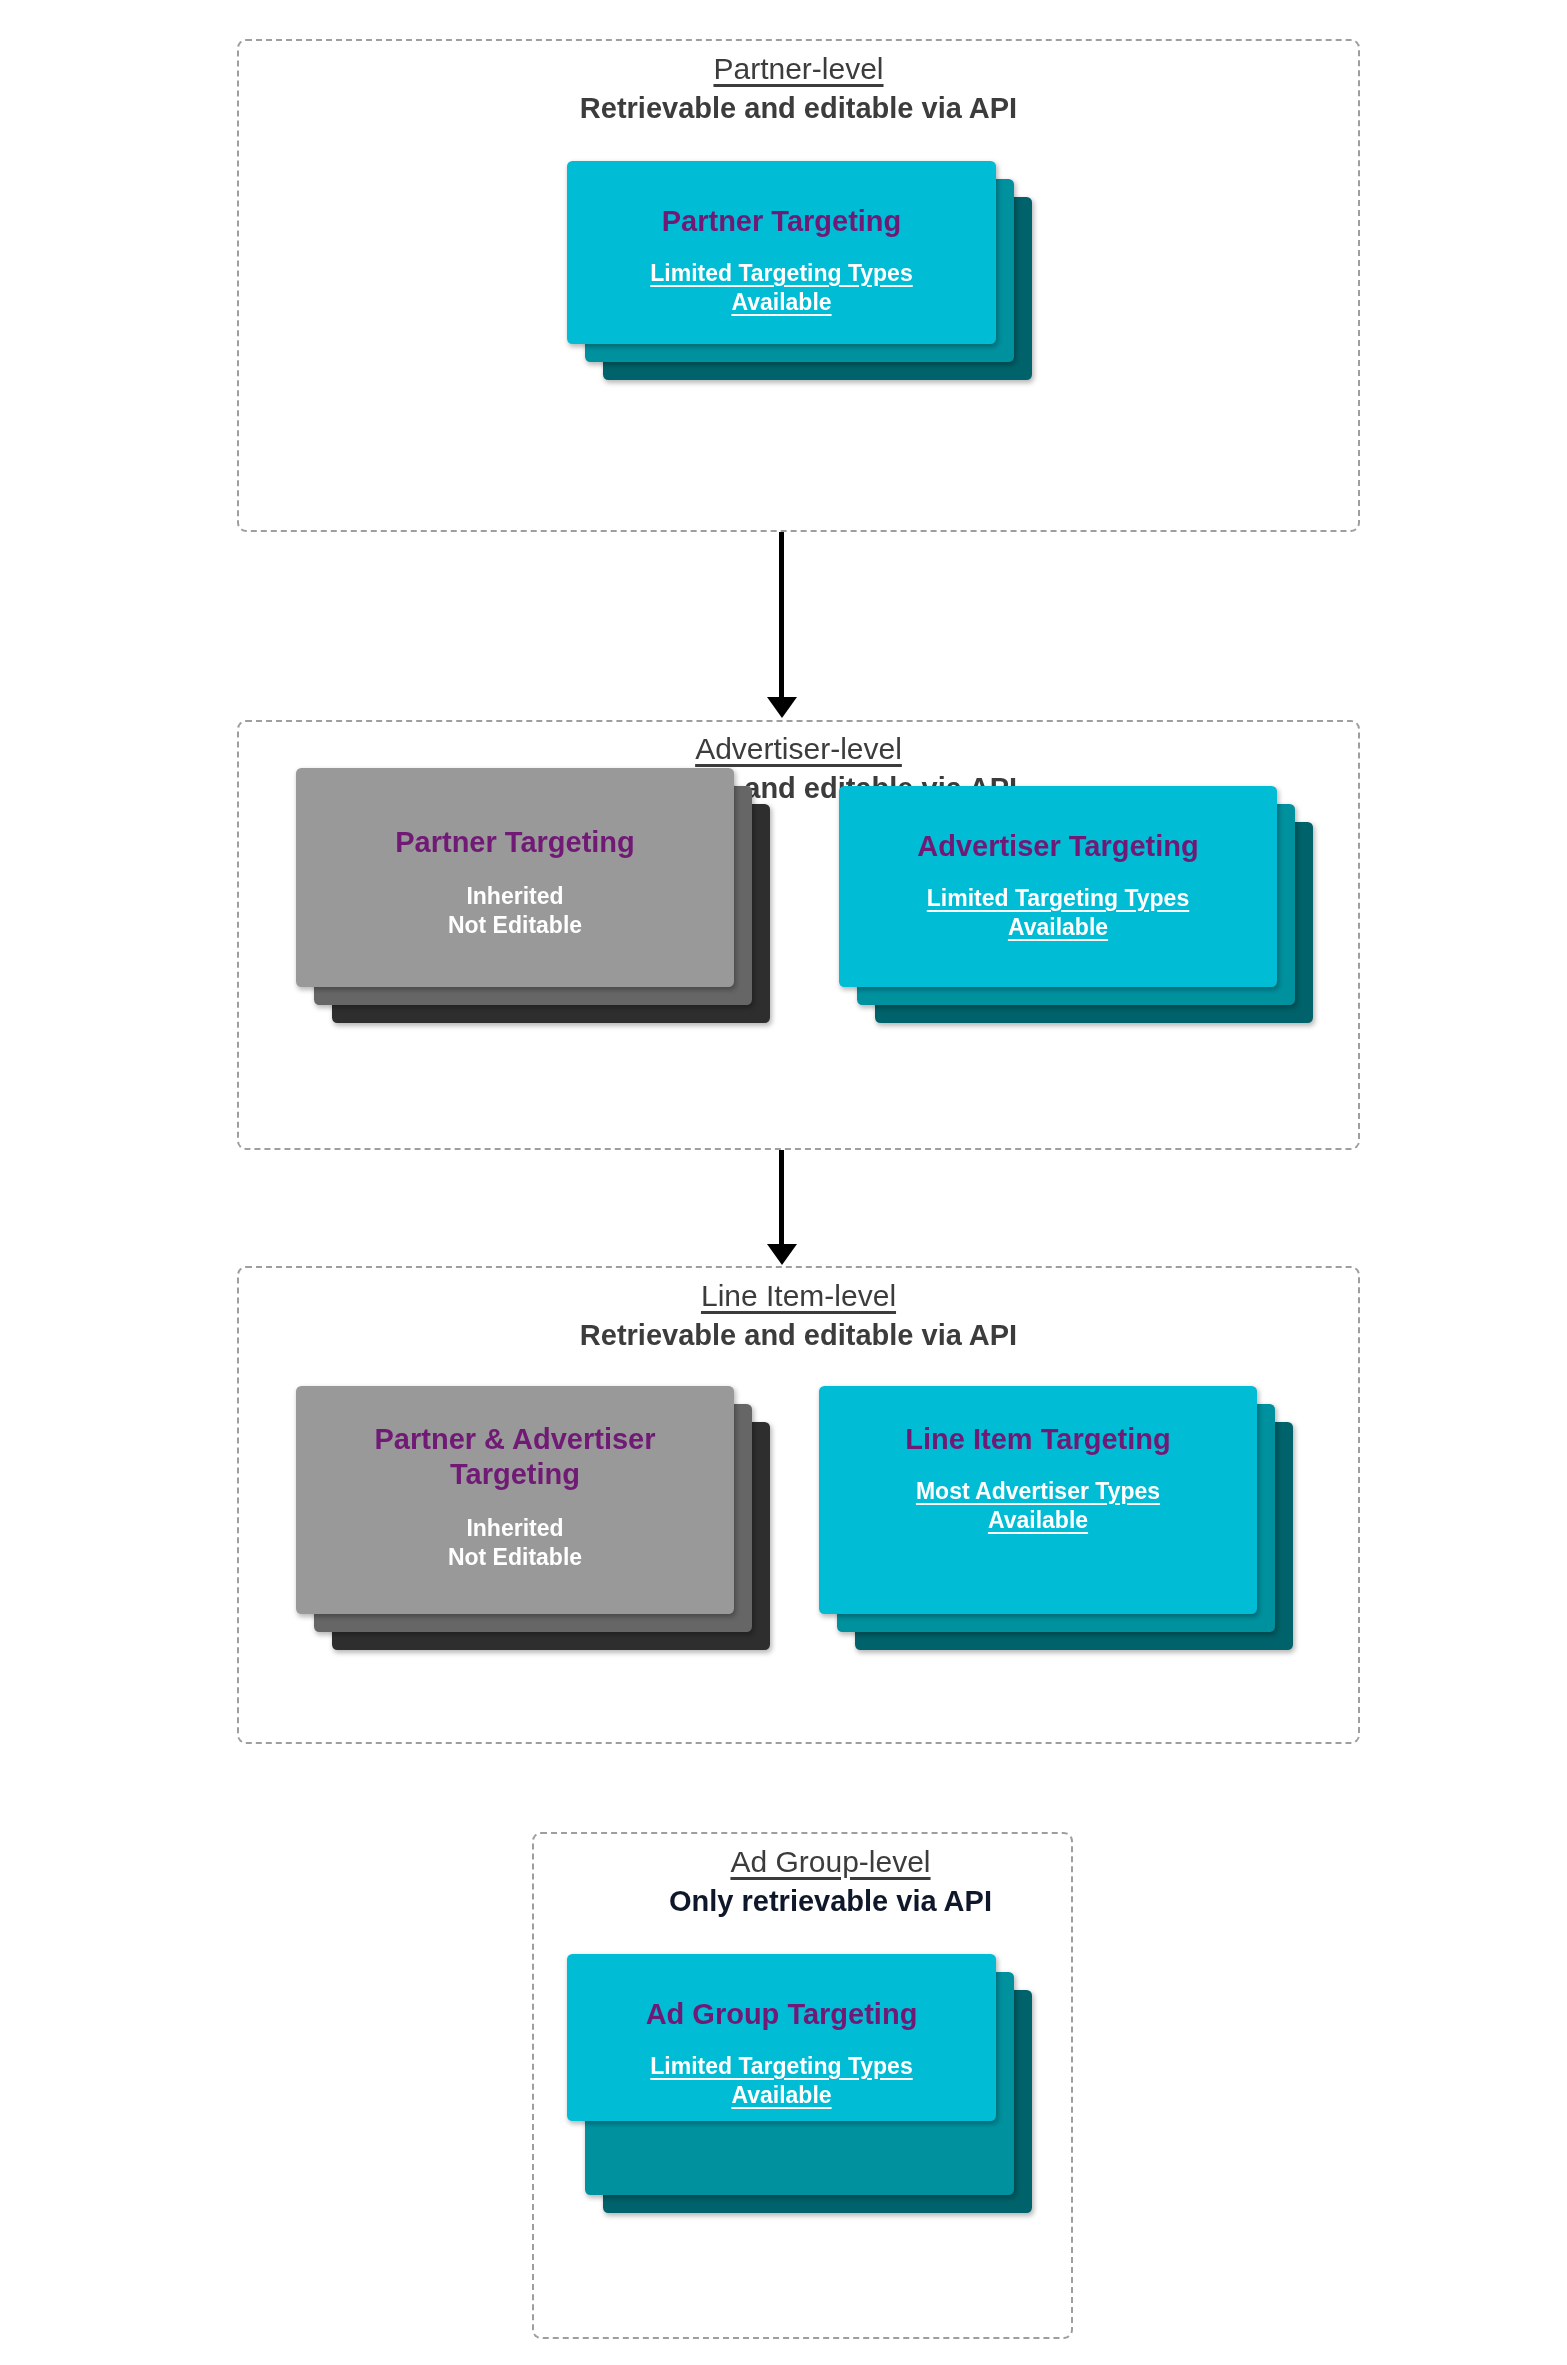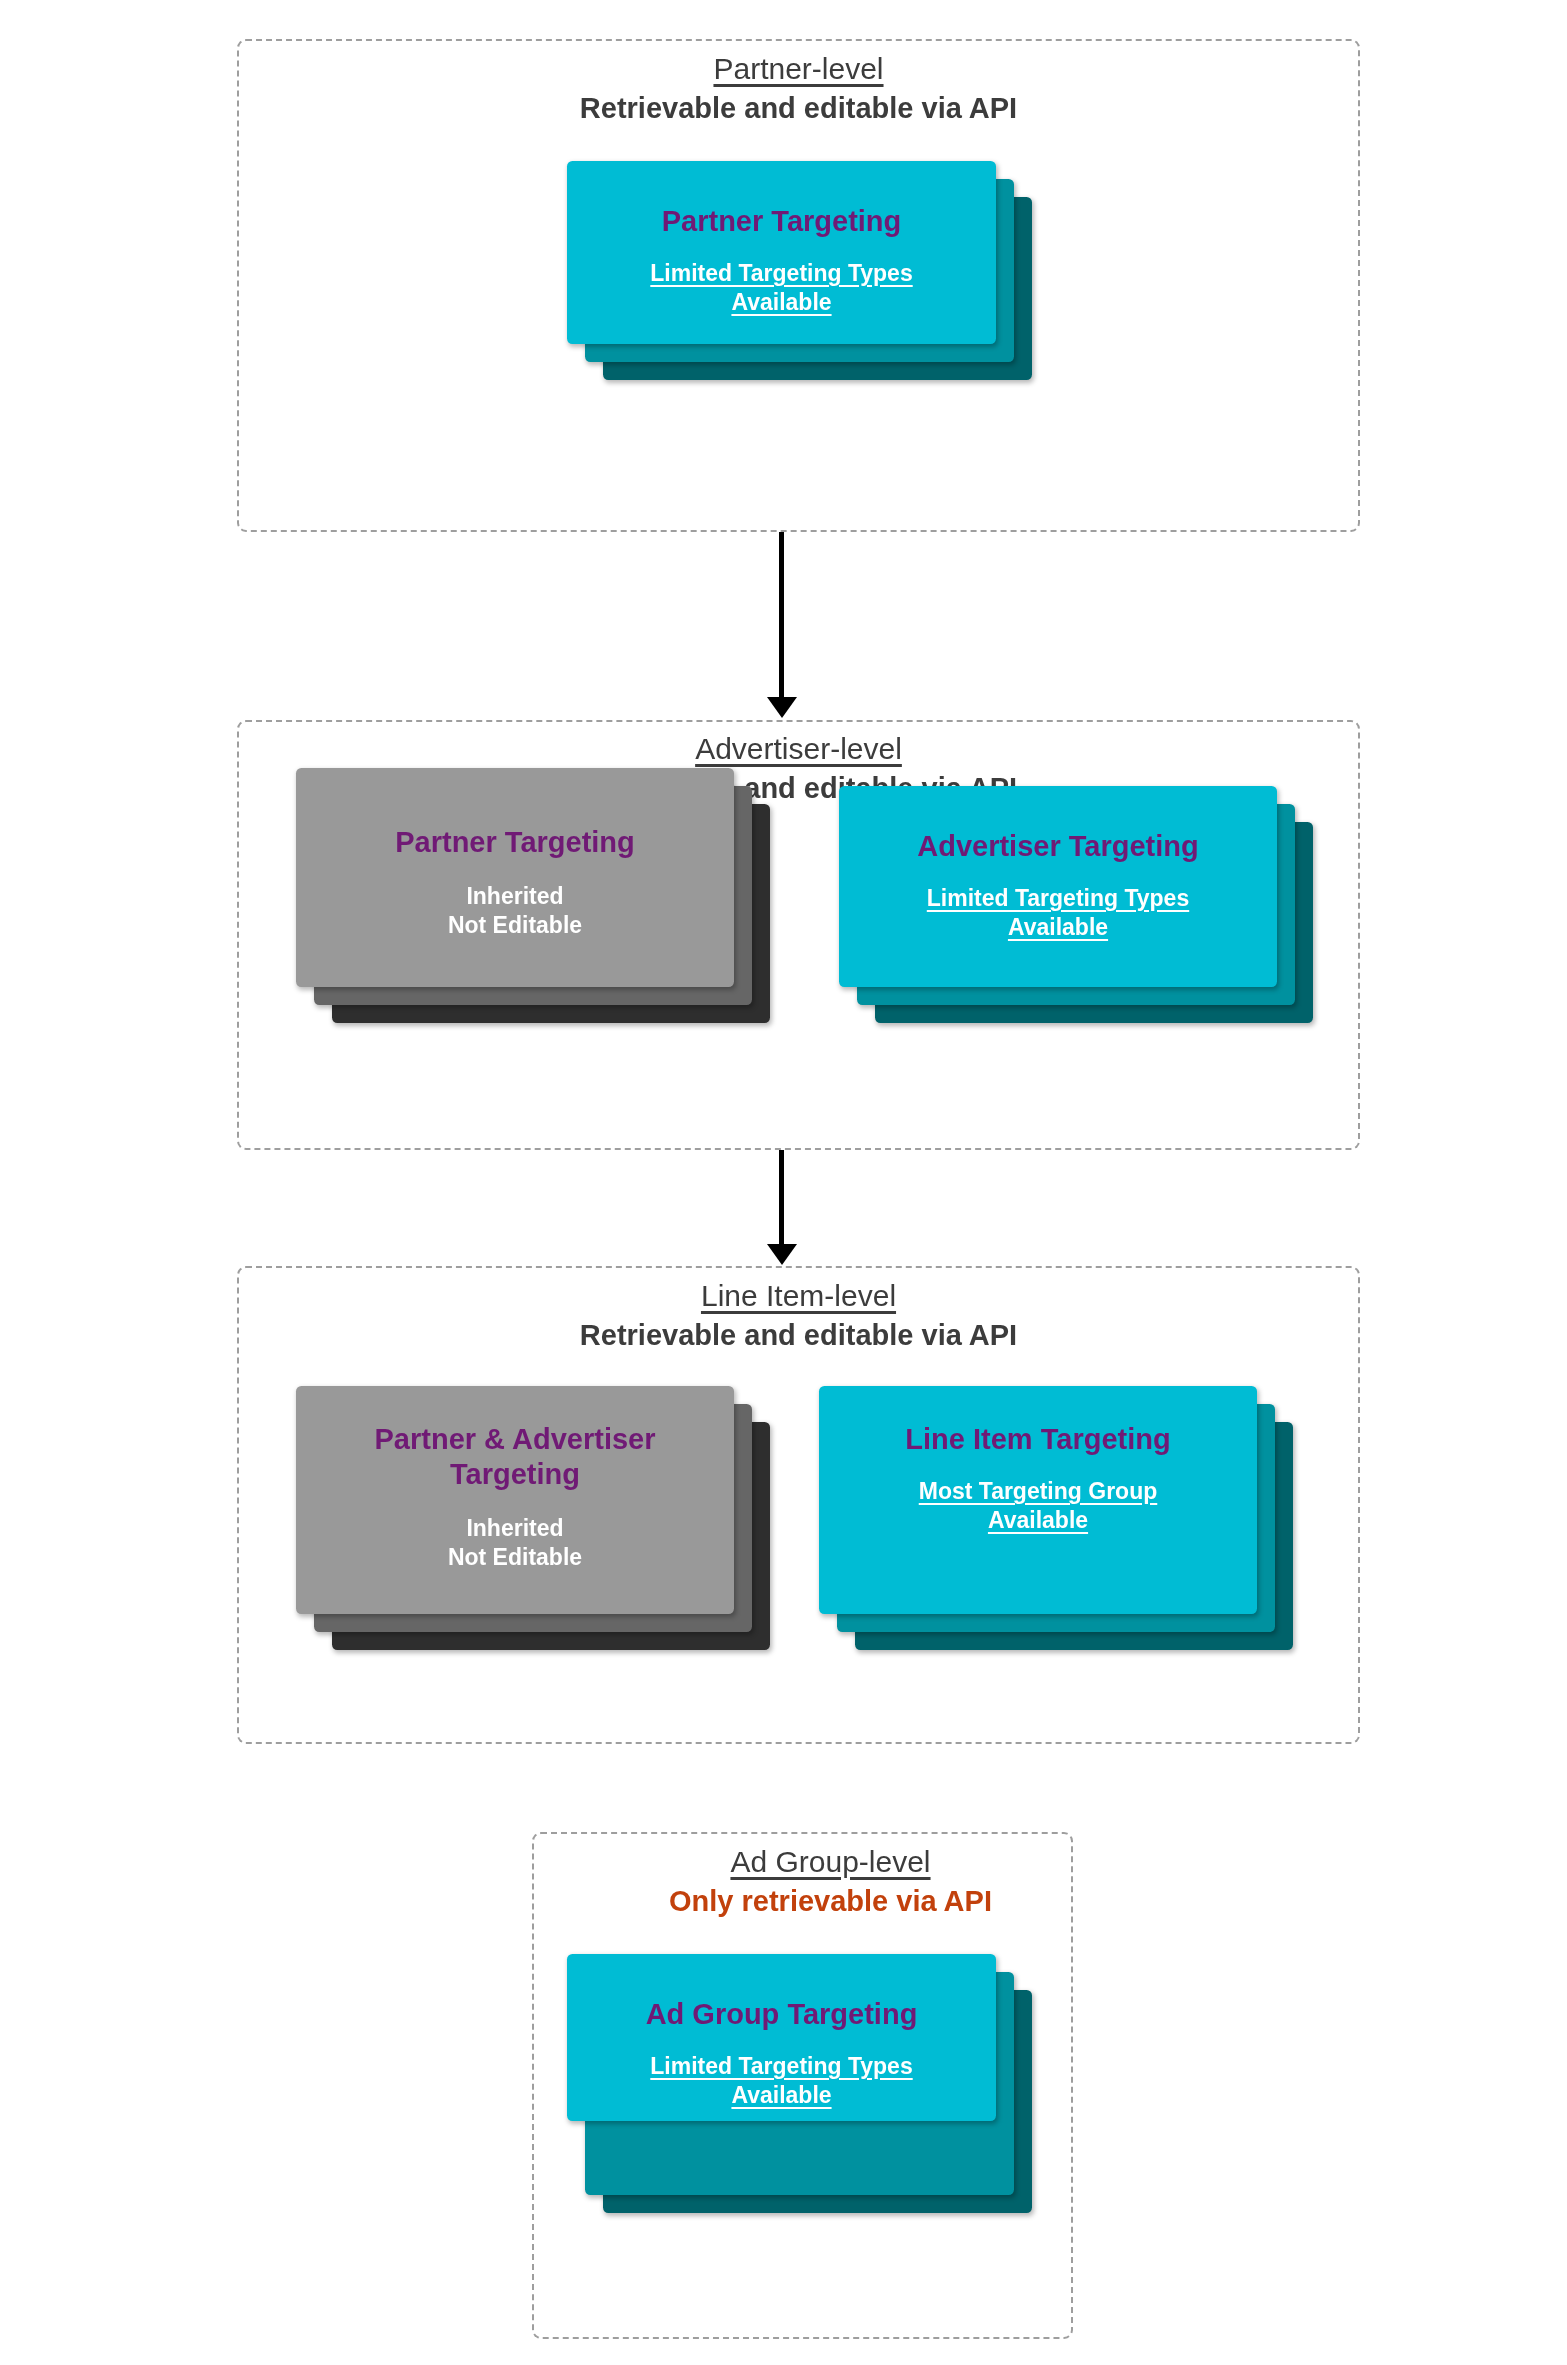--- a/index.html
+++ b/index.html
@@ -44,21 +44,21 @@
     color: #3c3c3c;
   }
   .level-status {
     font-size: 29px;
     font-weight: bold;
     line-height: 1.3;
     margin-top: 2.7px;
     color: #3c3c3c;
   }
   .level-status.alert {
-    color: #c2410c;
+    color: #0f172a;
     text-align: center;
   }
 
   
   .card-stack {
     position: absolute;
   }
   .card-layer {
     position: absolute;
     border-radius: 5.4px;
@@ -202,21 +202,21 @@
       <div class="card-sub plain" style="margin-top:21.4px; white-space:pre-line;">Inherited
 Not Editable</div>
     </div>
   </div>
 
   <div class="card-stack teal" style="left:819px; top:1386px; width:473px; height:268px;">
     <div class="card-layer back" style="width:438px; height:228px;"></div>
     <div class="card-layer mid" style="width:438px; height:228px;"></div>
     <div class="card-layer front" style="width:438px; height:228px;">
       <div class="card-title" style="margin-top:36px;">Line Item Targeting</div>
-      <div class="card-sub" style="margin-top:19.6px; max-width:295px;">Most Targeting Group Available</div>
+      <div class="card-sub" style="margin-top:19.6px; max-width:295px;">Most Advertiser Types Available</div>
     </div>
   </div>
 
   <div class="level-box" style="left:532px; top:1832px; width:541px; height:507px;"></div>
 
   <div class="level-heading" style="left:560px; top:1843px; width:541px;">
     <div class="level-name">Ad Group-level</div>
     <div class="level-status alert">Only retrievable via API</div>
   </div>
 

